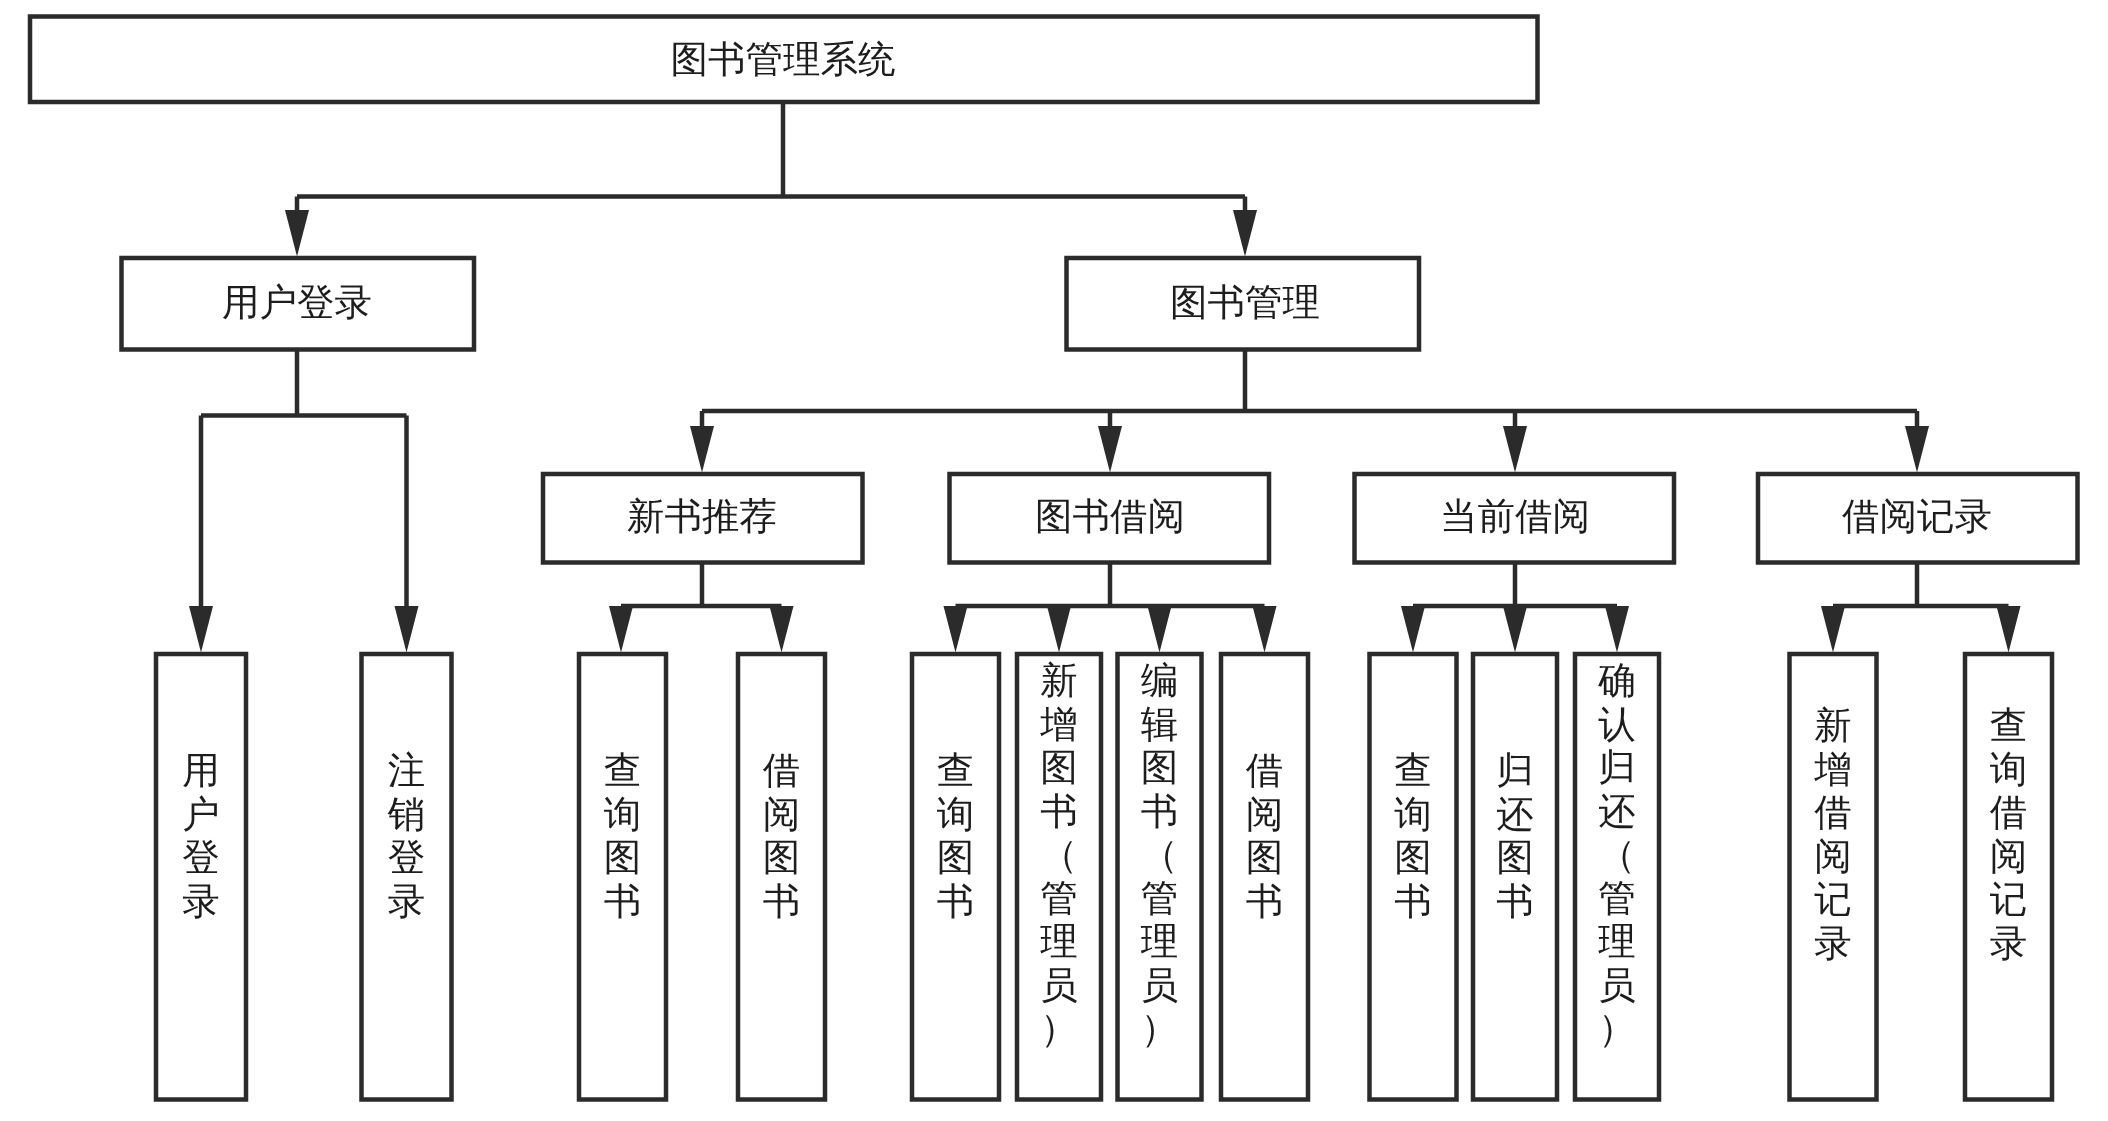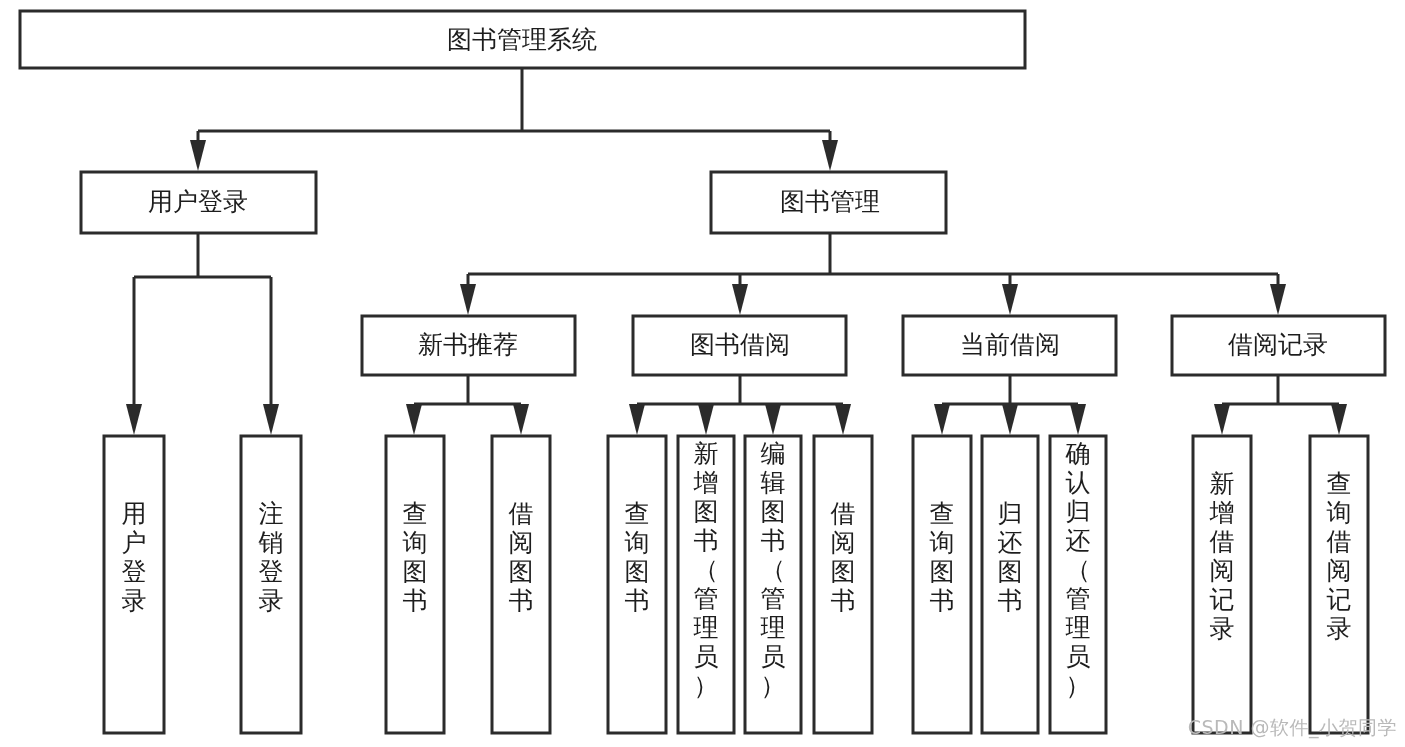--- a/index.html
+++ b/index.html
@@ -216,14 +216,13 @@
       <text class="node-label-vert" x="1222" y="492"><tspan x="1222" y="492">新</tspan><tspan x="1222" y="521">增</tspan><tspan x="1222" y="550">借</tspan><tspan x="1222" y="579">阅</tspan><tspan x="1222" y="608">记</tspan><tspan x="1222" y="637">录</tspan></text>
     </g>
 
     <g>
       <rect class="node-rect" x="1310" y="436" width="58" height="297"></rect>
       <text class="node-label-vert" x="1339" y="492"><tspan x="1339" y="492">查</tspan><tspan x="1339" y="521">询</tspan><tspan x="1339" y="550">借</tspan><tspan x="1339" y="579">阅</tspan><tspan x="1339" y="608">记</tspan><tspan x="1339" y="637">录</tspan></text>
     </g>
 
   </svg>
 
-  <div class="watermark">CSDN @软件_小贺同学</div>
 </div>
 
 </body></html>

